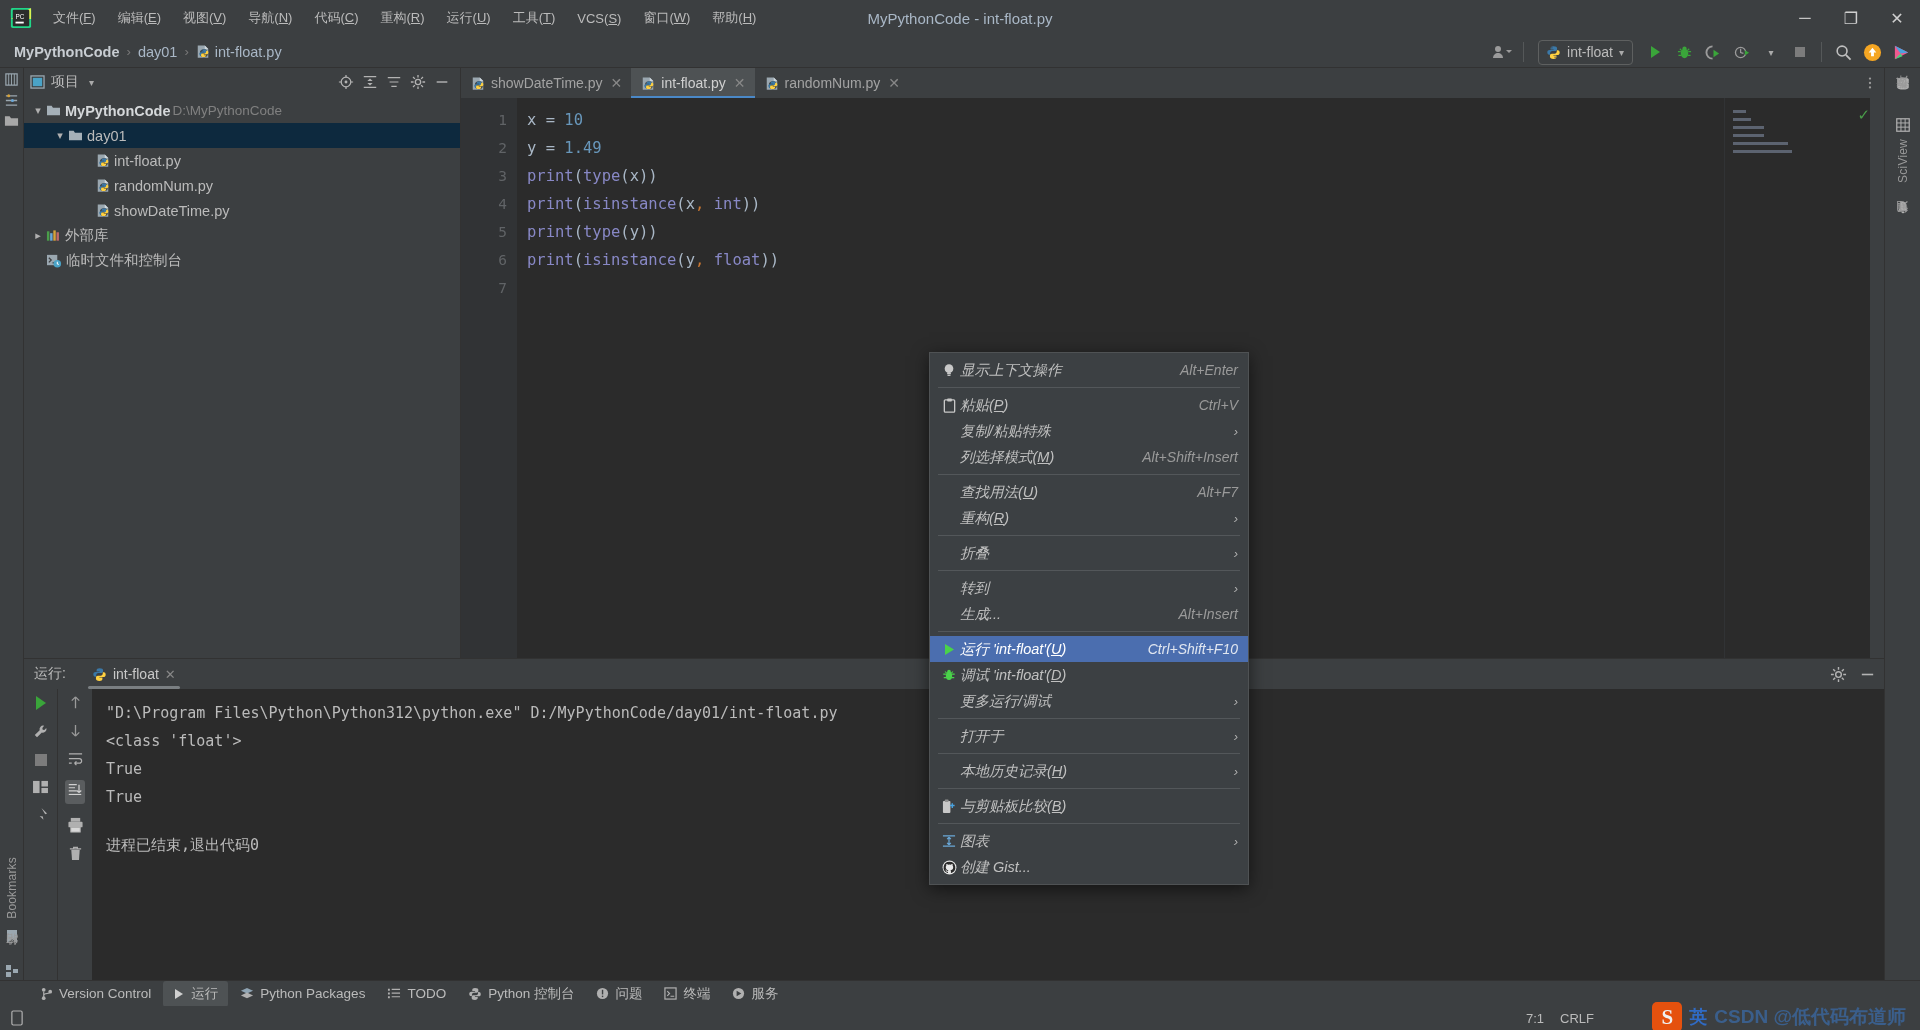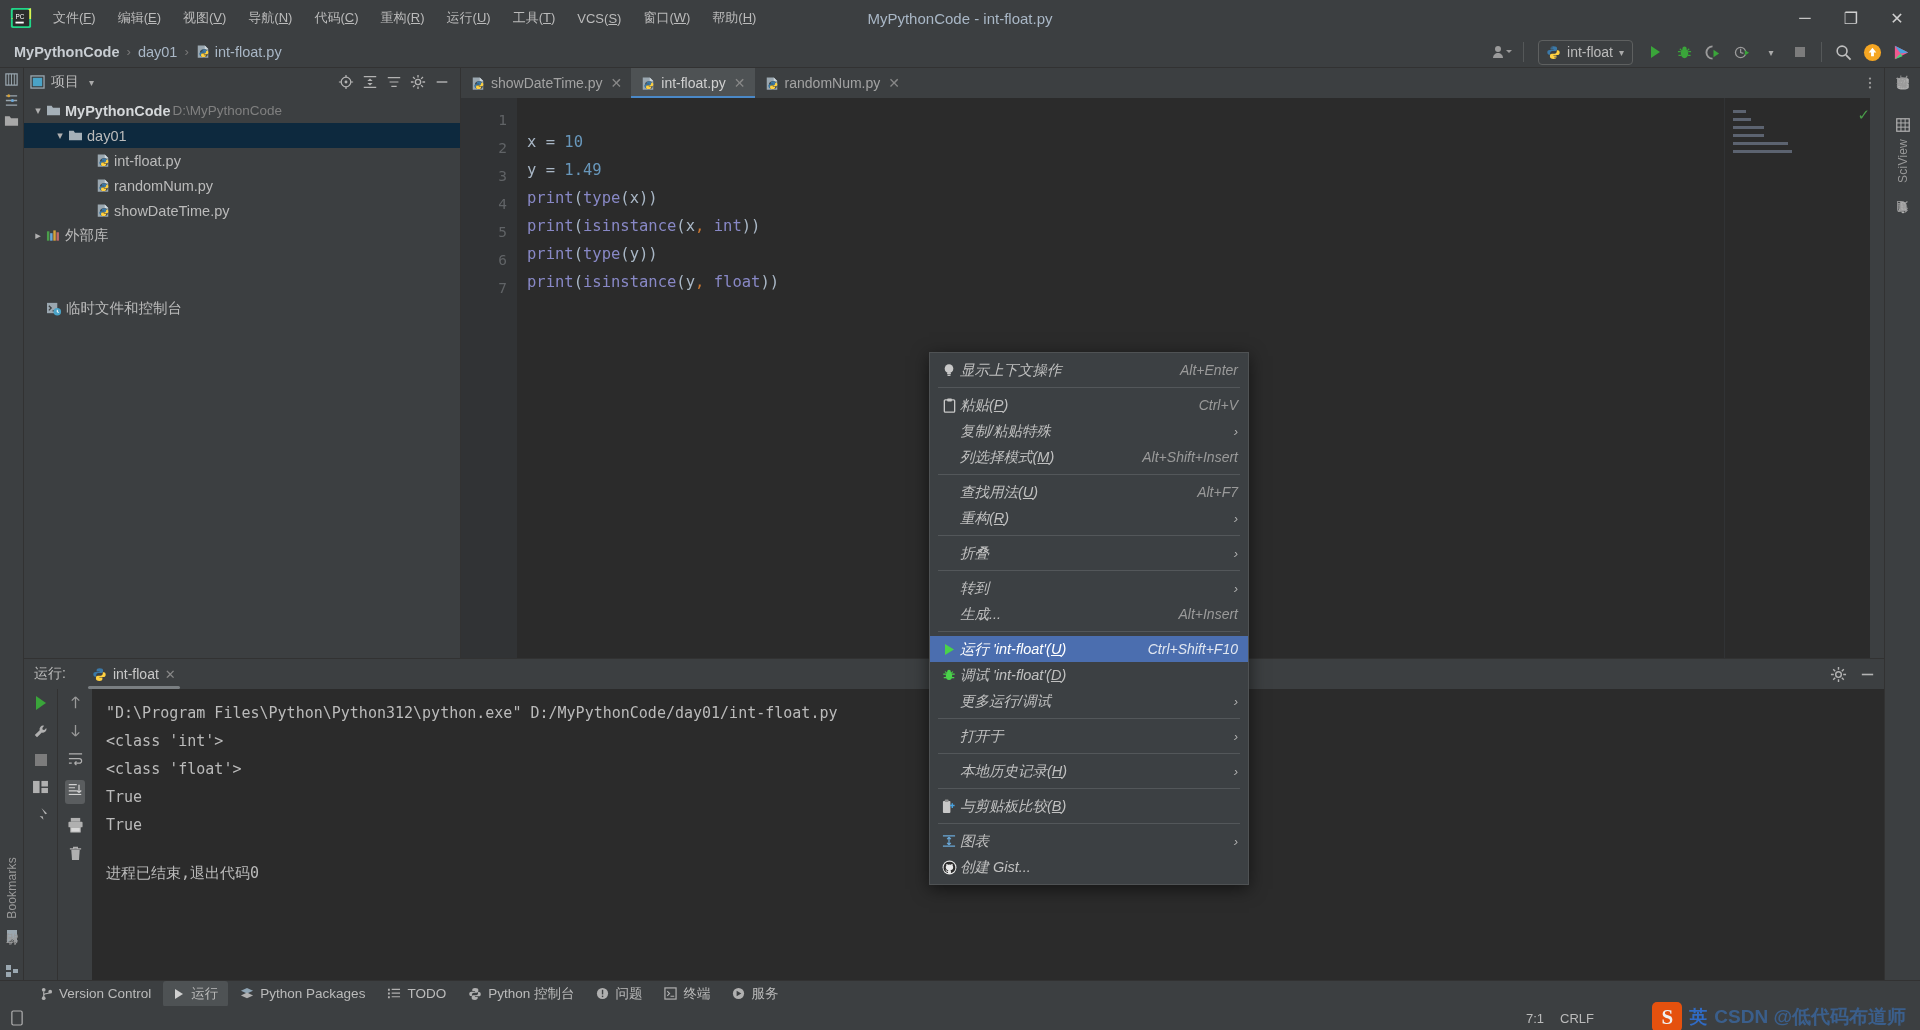--- a/index.html
+++ b/index.html
@@ -86,21 +86,21 @@
   .tabbar-right { margin-left: auto; display: flex; align-items: center; padding-right: 6px; }
 
   .code-wrap { position: relative; height: 560px; background: #2b2b2b; display: flex; }
   .gutter {
     width: 56px; background: #313335; color: #606366; font-family: "DejaVu Sans Mono", monospace;
     font-size: 14.5px; text-align: right; padding: 8px 10px 0 0; user-select: none;
   }
   .gutter div { height: 28px; line-height: 28px; }
   .code {
     flex: 1; font-family: "DejaVu Sans Mono", monospace; font-size: 15.5px;
-    padding: 8px 0 0 10px; color: #a9b7c6; position: relative; margin-top: 22px;
+    padding: 8px 0 0 10px; color: #a9b7c6; position: relative;
   }
   .code div { height: 28px; line-height: 28px; white-space: pre; }
   .code-minimap { width: 160px; background: #2b2b2b; border-left: 1px solid #313335; }
   .err-stripe { position: absolute; right: 0; top: 0; width: 14px; bottom: 0; background: #3c3f41; }
   .ok-check { position: absolute; right: 14px; top: 8px; color: #4a9e4a; font-size: 15px; }
 
   
   .right-rail {
     position: absolute; right: 0; top: 68px; width: 36px; bottom: 46px;
     background: #3c3f41; border-left: 1px solid #323232;
@@ -418,21 +418,21 @@
         <span class="tw" style="color:#b0b0b0;font-size:11px;">▸</span>
         <svg width="15" height="14" viewBox="0 0 16 14">
           <rect x="1" y="2" width="2.6" height="10" fill="#4a9e4a"></rect>
           <rect x="4.4" y="4" width="2.6" height="8" fill="#6aa8d8"></rect>
           <rect x="7.8" y="1" width="2.6" height="11" fill="#d6a33a"></rect>
           <rect x="11.2" y="3" width="2.6" height="9" fill="#c06a6a"></rect>
         </svg>
         <span class="tree-label">外部库</span>
       </div>
 
-      <div class="tree-row" style="padding-left:22px;margin-top:48px;">
+      <div class="tree-row" style="padding-left:22px;">
         <svg width="16" height="15" viewBox="0 0 17 16">
           <path d="M1 2h11v11H1z" fill="#9aa7b0"></path>
           <path d="M3 5l2.5 2.5L3 10" stroke="#3c3f41" stroke-width="1.4" fill="none"></path>
           <path d="M7 10.5h3.5" stroke="#3c3f41" stroke-width="1.4"></path>
           <circle cx="12" cy="11.5" r="4" fill="#4aa3c7"></circle>
           <path d="M12 9.3v2.2l1.5.9" stroke="#fff" stroke-width="1.1" fill="none"></path>
         </svg>
         <span class="tree-label">临时文件和控制台</span>
       </div>
     </div>
@@ -616,21 +616,20 @@
           <rect x="1.5" y="5" width="15" height="6" rx="1" fill="#b0b0b0"></rect>
           <rect x="4" y="11" width="10" height="5" fill="#d8d8d8" stroke="#b0b0b0"></rect>
         </svg>
         <svg width="15" height="16" viewBox="0 0 16 17">
           <path d="M2 3h12M6 3V1.5h4V3" stroke="#b0b0b0" stroke-width="1.3" fill="none"></path>
           <path d="M3.5 4h9l-.8 11h-7.4z" fill="#b0b0b0"></path>
         </svg>
       </div>
       <div class="console">
         <div>"D:\Program Files\Python\Python312\python.exe" D:/MyPythonCode/day01/int-float.py</div>
-        <div>&lt;class 'int'&gt;</div>
         <div>&lt;class 'float'&gt;</div>
         <div>True</div>
         <div>True</div>
         <div class="blank"></div>
         <div>进程已结束,退出代码0</div>
       </div>
     </div>
   </div>
 
   <div class="bottombar">

